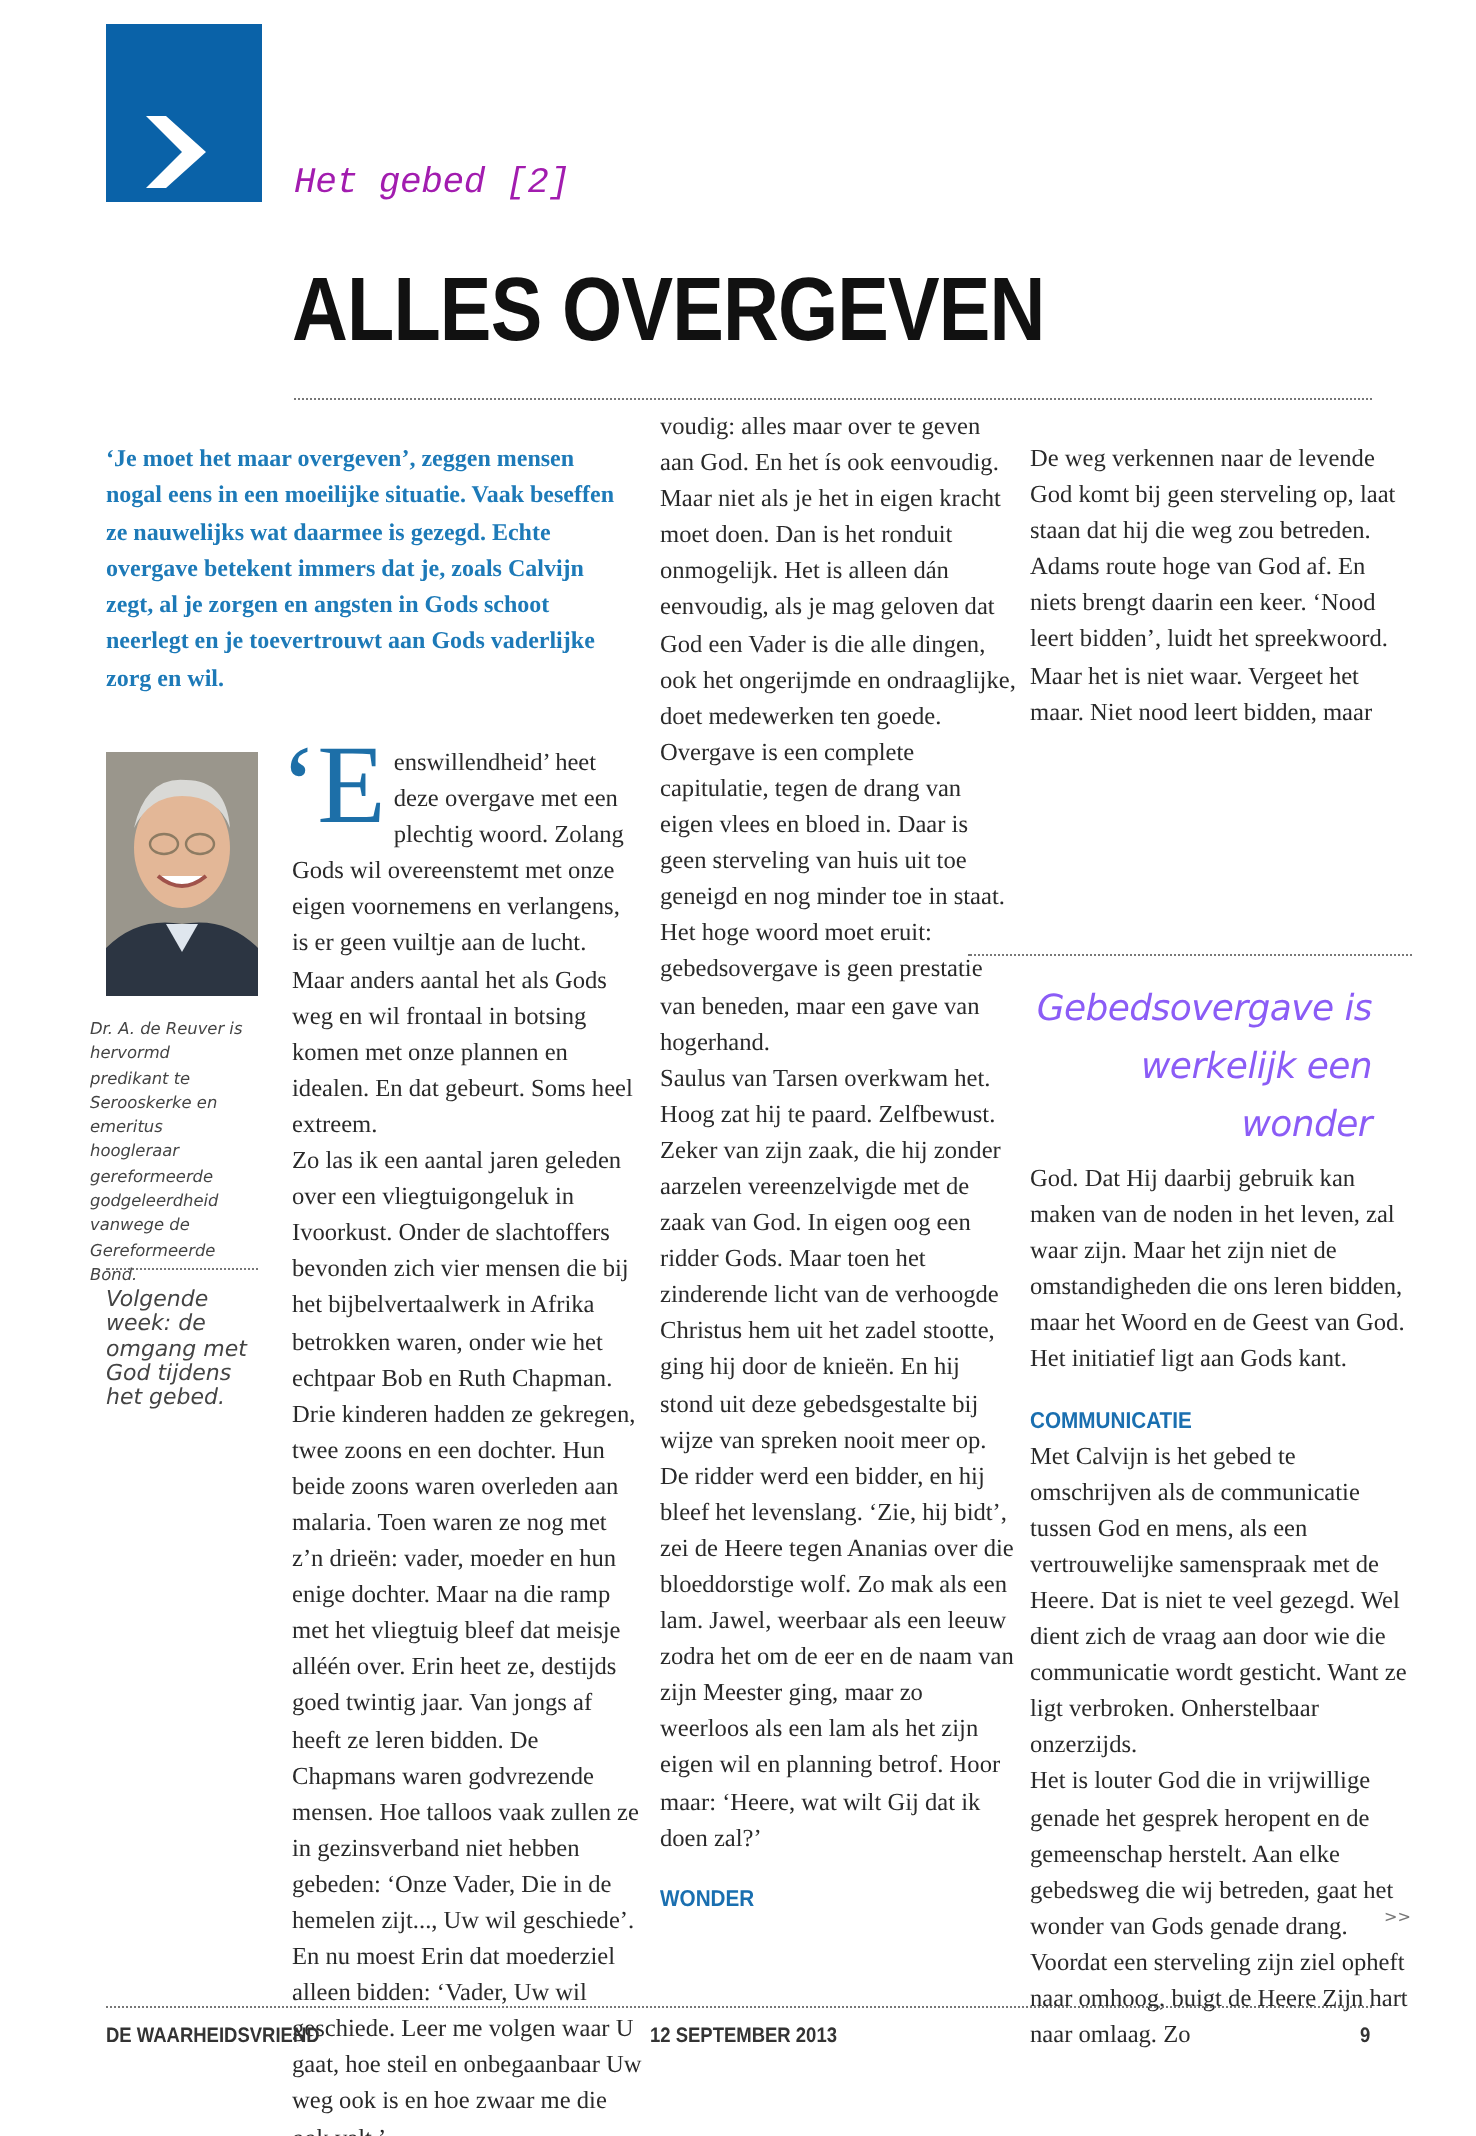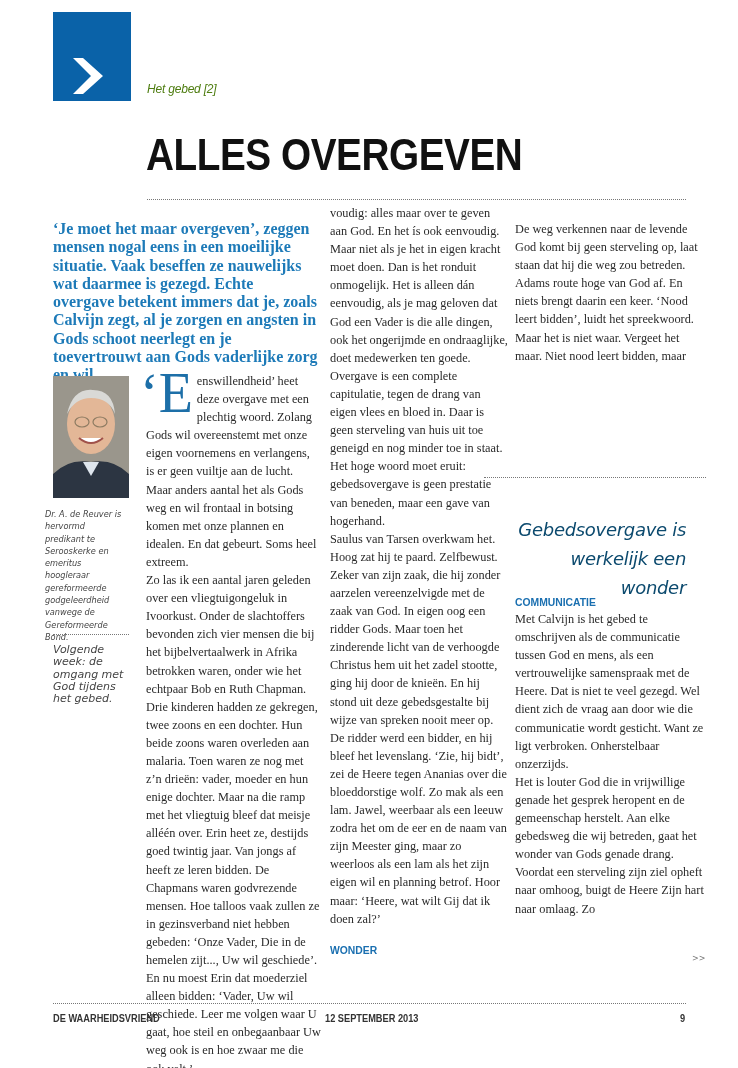--- a/index.html
+++ b/index.html
@@ -1,47 +1,47 @@
 <!DOCTYPE html>
 <html><head>
 <meta charset="utf-8">
 <style>
   html, body { margin: 0; padding: 0; background: #ffffff; }
   body { width: 738px; height: 1068px; position: relative; overflow: hidden;
          font-family: "DejaVu Serif", "Liberation Serif", serif; color: #2a2a2a; }
   .abs { position: absolute; }
   .blue-box { left: 53px; top: 12px; width: 78px; height: 89px; background: #0a62a8; }
   .blue-box svg { position: absolute; left: 16px; top: 44px; }
-  .kicker { left: 147px; top: 82px; font-family: Liberation Sans, sans-serif;
-            font-style: italic; font-size: 12px; color: #4d7c0f; letter-spacing: -0.2px; }
+  .kicker { left: 147px; top: 82px; font-family: Liberation Mono, monospace;
+            font-style: italic; font-size: 18px; color: #a21caf; letter-spacing: -0.2px; }
   .headline { left: 146px; top: 132px; font-family: "Liberation Sans", "DejaVu Sans", sans-serif;
               font-weight: bold; font-size: 45px; color: #111; letter-spacing: -0.5px;
               transform: scaleX(0.86); transform-origin: left top; line-height: 1; }
   .dotline { border-top: 1px dotted #777; height: 0; }
   .hr1 { left: 147px; top: 199px; width: 539px; }
-  .intro { left: 53px; top: 220px; width: 265px; font-size: 16px; line-height: 18.3px;
+  .intro { left: 53px; top: 220px; width: 265px; font-size: 12px; line-height: 18.3px;
            color: #1d7ab8; font-weight: bold; font-family: "Liberation Serif", "DejaVu Serif", serif; }
   .photo { left: 53px; top: 376px; width: 76px; height: 122px; background: linear-gradient(160deg,#8a8a82 0%,#c9c3b8 30%,#e0c4a9 55%,#4b5360 80%,#2b3340 100%); overflow: hidden; }
   .caption { left: 45px; top: 508px; width: 80px; font-family: "DejaVu Sans", "Liberation Sans", sans-serif;
              font-style: italic; font-size: 8.2px; line-height: 12.3px; color: #444; }
   .hr-cap { left: 53px; top: 634px; width: 76px; }
   .caption2 { left: 53px; top: 644px; width: 80px; font-family: "DejaVu Sans", "Liberation Sans", sans-serif;
               font-style: italic; font-size: 11px; line-height: 12.3px; color: #444; }
   .col { font-family: "Liberation Serif", "DejaVu Serif", serif; font-size: 12.3px; line-height: 18.1px; color: #2a2a2a; }
   .col p { margin: 0; }
   .col1 { left: 146px; top: 372px; width: 175px; }
   .col2 { left: 330px; top: 204px; width: 178px; }
   .col3 { left: 515px; top: 220px; width: 190px; }
   .col3b { left: 515px; top: 580px; width: 190px; }
   .dropcap-wrap { float: left; margin: -4px 4px 0 -6px; font-size: 56px; line-height: 50px; color: #1d6fa8; font-family: "Liberation Serif", serif; }
   .subhead { font-family: "Liberation Sans", "DejaVu Sans", sans-serif; font-weight: bold; font-size: 11.5px;
              color: #1a6fb0; margin-top: 14px !important; line-height: 16px; transform: scaleX(0.9); transform-origin: left; }
   .hr-quote { left: 484px; top: 477px; width: 222px; }
   .pullquote { left: 500px; top: 490px; width: 186px; text-align: right; font-family: "DejaVu Sans", "Liberation Sans", sans-serif;
-               font-style: italic; font-size: 18px; line-height: 29px; color: #0c4a6e; letter-spacing: -0.3px; margin-top: 25px; }
+               font-style: italic; font-size: 18px; line-height: 29px; color: #8b5cf6; letter-spacing: -0.3px; }
   .more { left: 692px; top: 954px; font-family: "DejaVu Sans", sans-serif; font-size: 8px; color: #777; }
   .hr-foot { left: 53px; top: 1003px; width: 633px; }
   .foot { top: 1012px; font-family: "Liberation Sans", "DejaVu Sans", sans-serif; font-weight: bold; font-size: 10.5px;
           color: #333; transform: scaleX(0.88); transform-origin: left; }
   .foot-left { left: 53px; }
   .foot-mid { left: 325px; }
   .foot-right { left: 680px; }
 </style>
 </head>
 <body>
@@ -88,20 +88,21 @@
 </div>
 
 <div class="abs col col3">
   <p>De weg verkennen naar de levende God komt bij geen sterveling op, laat staan dat hij die weg zou betreden. Adams route hoge van God af. En niets brengt daarin een keer. ‘Nood leert bidden’, luidt het spreekwoord. Maar het is niet waar. Vergeet het maar. Niet nood leert bidden, maar</p>
 </div>
 
 <div class="abs dotline hr-quote"></div>
 <div class="abs pullquote">Gebedsovergave is werkelijk een wonder</div>
 
 <div class="abs col col3b">
+  <p>God. Dat Hij daarbij gebruik kan maken van de noden in het leven, zal waar zijn. Maar het zijn niet de omstandigheden die ons leren bidden, maar het Woord en de Geest van God. Het initiatief ligt aan Gods kant.</p>
   <p class="subhead">COMMUNICATIE</p>
   <p>Met Calvijn is het gebed te omschrijven als de communicatie tussen God en mens, als een vertrouwelijke samenspraak met de Heere. Dat is niet te veel gezegd. Wel dient zich de vraag aan door wie die communicatie wordt gesticht. Want ze ligt verbroken. Onherstelbaar onzerzijds.</p>
   <p>Het is louter God die in vrijwillige genade het gesprek heropent en de gemeenschap herstelt. Aan elke gebedsweg die wij betreden, gaat het wonder van Gods genade drang. Voordat een sterveling zijn ziel opheft naar omhoog, buigt de Heere Zijn hart naar omlaag. Zo</p>
 </div>
 
 <div class="abs more">&gt;&gt;</div>
 
 <div class="abs dotline hr-foot"></div>
 <div class="abs foot foot-left">DE WAARHEIDSVRIEND</div>
 <div class="abs foot foot-mid">12 SEPTEMBER 2013</div>

